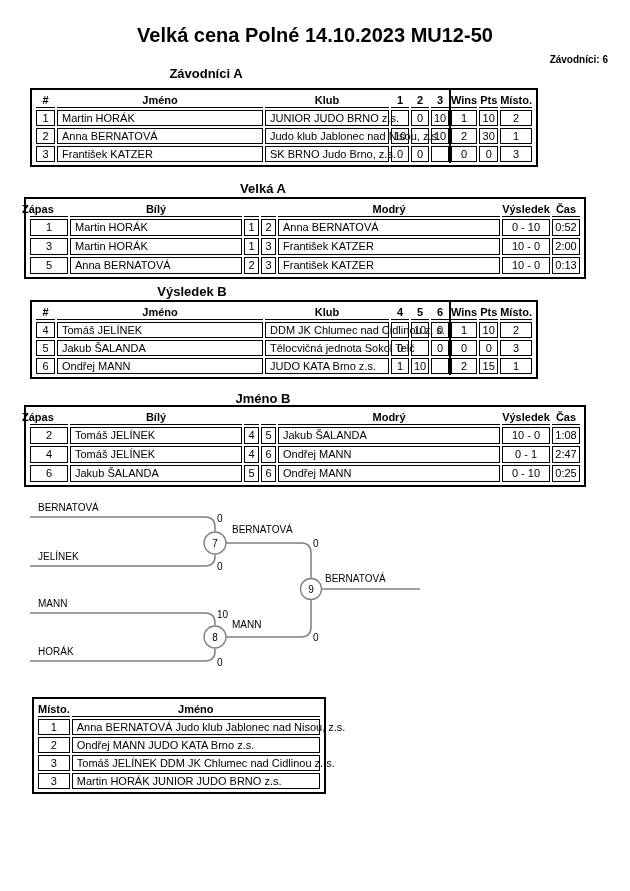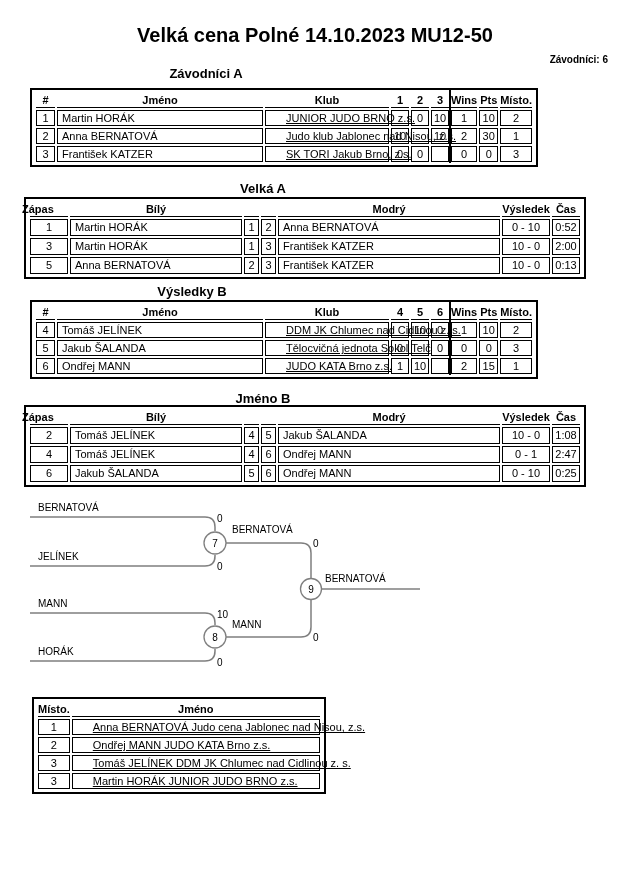--- a/index.html
+++ b/index.html
@@ -16,22 +16,22 @@
   .tbox th{font-weight:bold;font-size:11px;padding:0;height:14px;line-height:14px;
            border:none;border-bottom:1px solid #000;white-space:nowrap;overflow:visible;
            text-align:center;}
   .tbox td{border:1px solid #000;padding:0;text-align:center;white-space:nowrap;
            overflow:visible;}
   .gt td{height:14px;line-height:14px;}
   .mt td{height:15px;line-height:15px;}
   .rt td{height:14px;line-height:14px;}
   td.c-name{text-align:left;padding-left:4px;}
   td.c-ovf{position:relative;}
-  .ovf{position:absolute;left:20px;top:0;height:100%;display:flex;align-items:center;
-       white-space:nowrap;pointer-events:none;text-decoration:underline;}
+  .ovf{position:absolute;left:4px;top:0;height:100%;display:flex;align-items:center;
+       white-space:nowrap;pointer-events:none;}
   th.h-zapas{text-align:left;text-indent:-8px;}
   .vdiv{position:absolute;width:2px;background:#000;}
   svg text{font-family:"Liberation Sans","DejaVu Sans",sans-serif;font-size:10px;fill:#000;}
   svg .bl{stroke:#7f7f7f;stroke-width:1.5;fill:none;}
   svg .bc{stroke:#7f7f7f;stroke-width:1.3;fill:#fff;}
 </style>
 </head>
 <body>
 
 <div class="abs page-title">Velká cena Polné 14.10.2023 MU12-50</div>
@@ -88,21 +88,21 @@
           <td></td>
           <td>10</td>
           <td>2</td>
           <td>30</td>
           <td>1</td>
         </tr>
         <tr>
           <td>3</td>
           <td class="c-name">František KATZER</td>
           <td class="c-name c-ovf">
-            <span class="ovf">SK TORI Jakub Brno, z.s.</span>
+            <span class="ovf">SK BRNO Judo Brno, z.s.</span>
           </td>
           <td>0</td>
           <td>0</td>
           <td></td>
           <td>0</td>
           <td>0</td>
           <td>3</td>
         </tr>
       </tbody>
   </table>
@@ -157,21 +157,21 @@
           <td>2</td>
           <td>3</td>
           <td class="c-name">František KATZER</td>
           <td>10 - 0</td>
           <td>0:13</td>
         </tr>
       </tbody>
   </table>
 </div>
 
-<div class="abs sec-head" style="left:192px;top:284px;">Výsledky B</div>
+<div class="abs sec-head" style="left:192px;top:284px;">Výsledek B</div>
 <div class="tbox gt" style="left:30px;top:300px;">
   <table>
     <colgroup>
         <col style="width: 19px;">
         <col style="width: 206px;">
         <col style="width: 124px;">
         <col style="width: 18px;">
         <col style="width: 18px;">
         <col style="width: 18px;">
         <col style="width: 22px;">
@@ -330,21 +330,21 @@
     <thead>
         <tr>
           <th>Místo.</th>
           <th>Jméno</th>
         </tr>
       </thead>
     <tbody>
         <tr>
           <td>1</td>
           <td class="c-name c-ovf">
-            <span class="ovf">Anna BERNATOVÁ Judo cena Jablonec nad Nisou, z.s.</span>
+            <span class="ovf">Anna BERNATOVÁ Judo klub Jablonec nad Nisou, z.s.</span>
           </td>
         </tr>
         <tr>
           <td>2</td>
           <td class="c-name c-ovf">
             <span class="ovf">Ondřej MANN JUDO KATA Brno z.s.</span>
           </td>
         </tr>
         <tr>
           <td>3</td>

